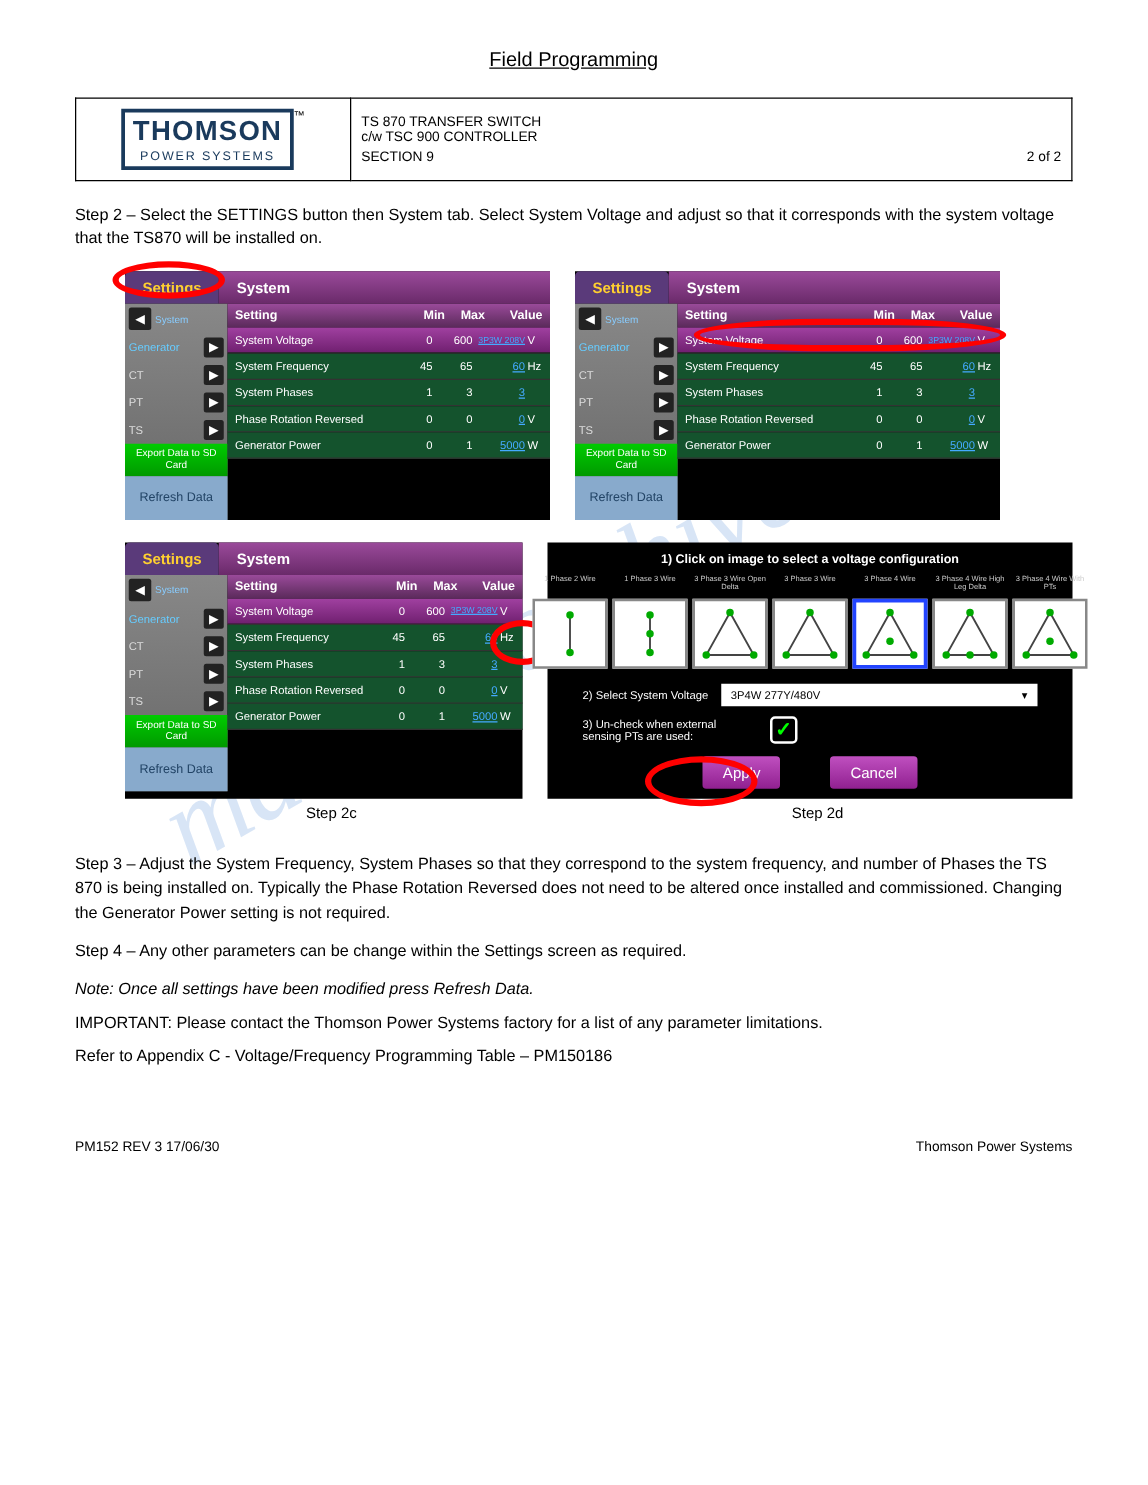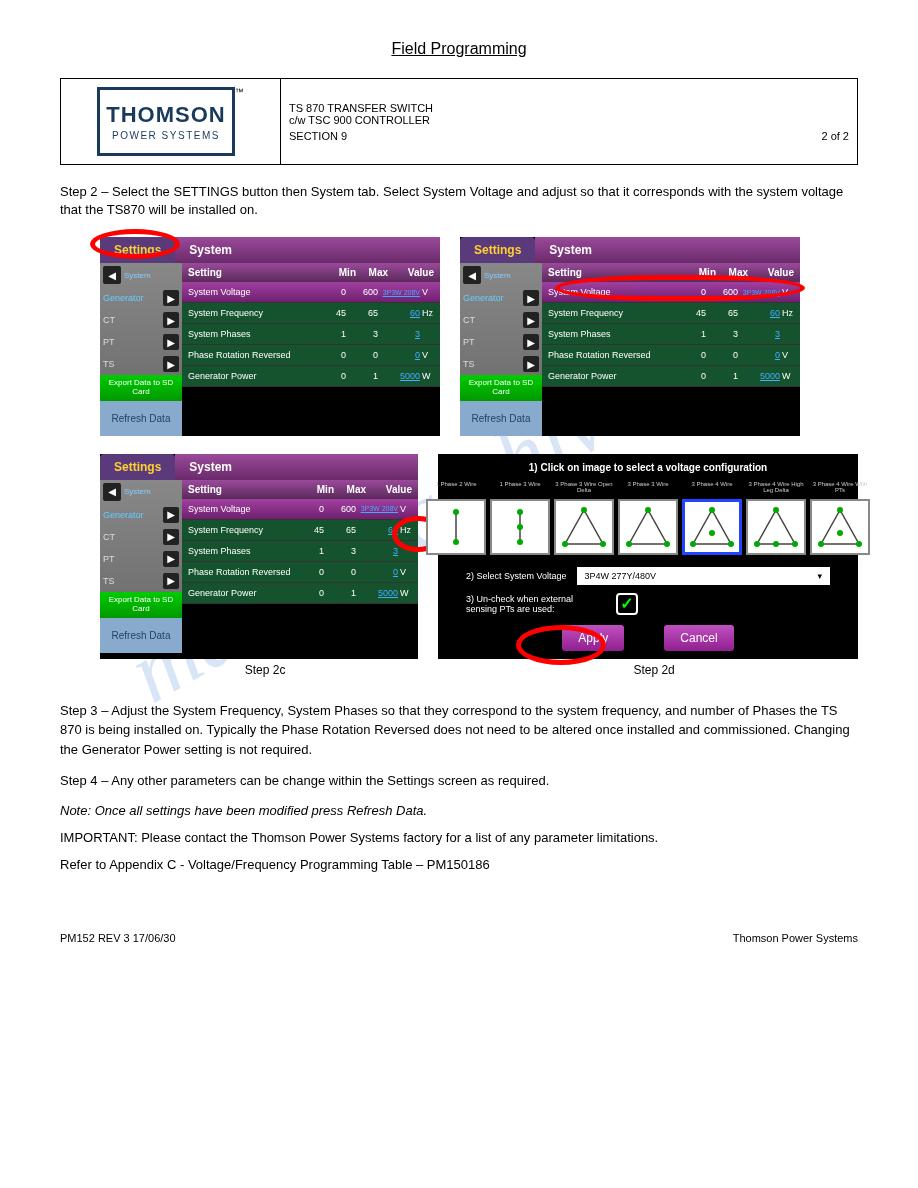--- a/index.html
+++ b/index.html
@@ -2,21 +2,21 @@
 <html><head>
 <meta charset="utf-8">
 <style>
   * { box-sizing: border-box; margin: 0; padding: 0; }
   body { background: #fff; font-family: Arial, sans-serif; width: 918px; margin: 0 auto; color: #000; }
   .page { padding: 40px 60px; position: relative; }
   .page-title { text-align: center; font-size: 16px; text-decoration: underline; margin-bottom: 20px; font-weight: normal; }
   .header-table { width: 100%; border-collapse: collapse; border: 1px solid #000; }
   .header-table td { border: 1px solid #000; padding: 8px; vertical-align: middle; }
   .logo-cell { width: 220px; text-align: center; }
-  .logo-box { display: inline-block; border: 3px solid #1a3a5c; padding: 12px 6px; position: relative; }
+  .logo-box { display: inline-block; border: 3px solid #1a3a5c; padding: 2px 6px; position: relative; }
   .logo-text { font-size: 22px; font-weight: 900; color: #1a3a5c; letter-spacing: 1px; }
   .logo-sub { font-size: 10px; color: #1a3a5c; letter-spacing: 1.5px; text-align: center; margin-top: 2px; }
   .logo-tm { font-size: 9px; vertical-align: top; }
   .header-right { font-size: 11px; }
   .intro-text { margin-top: 18px; font-size: 13px; line-height: 1.4; }
   .screens-row { display: flex; gap: 20px; margin-top: 18px; justify-content: flex-start; margin-left: 40px; position: relative; }
   .screen { width: 340px; background: #000; font-size: 10px; color: #fff; position: relative; }
   .screen-header { display: flex; }
   .tab { padding: 6px 14px; font-weight: bold; font-size: 12px; }
   .tab-settings { background: #5a3a7a; color: #ffd030; border-radius: 4px 4px 0 0; }

